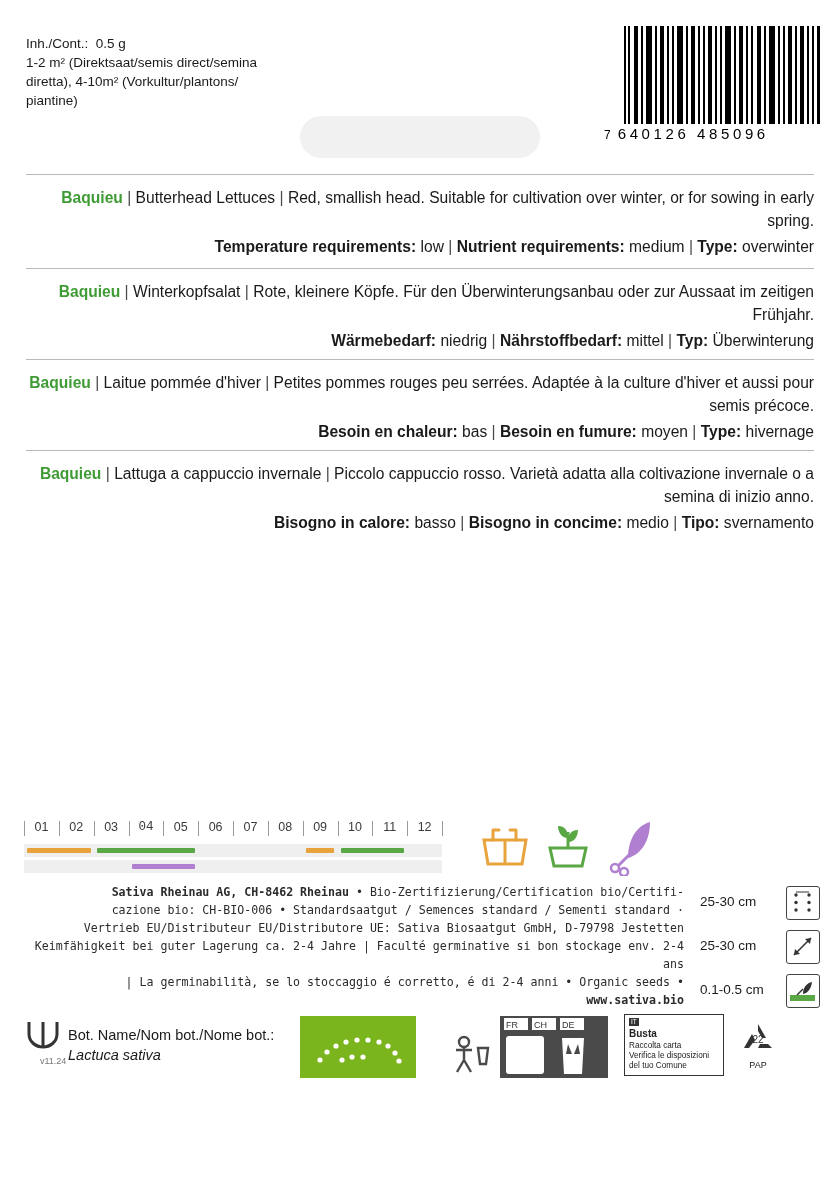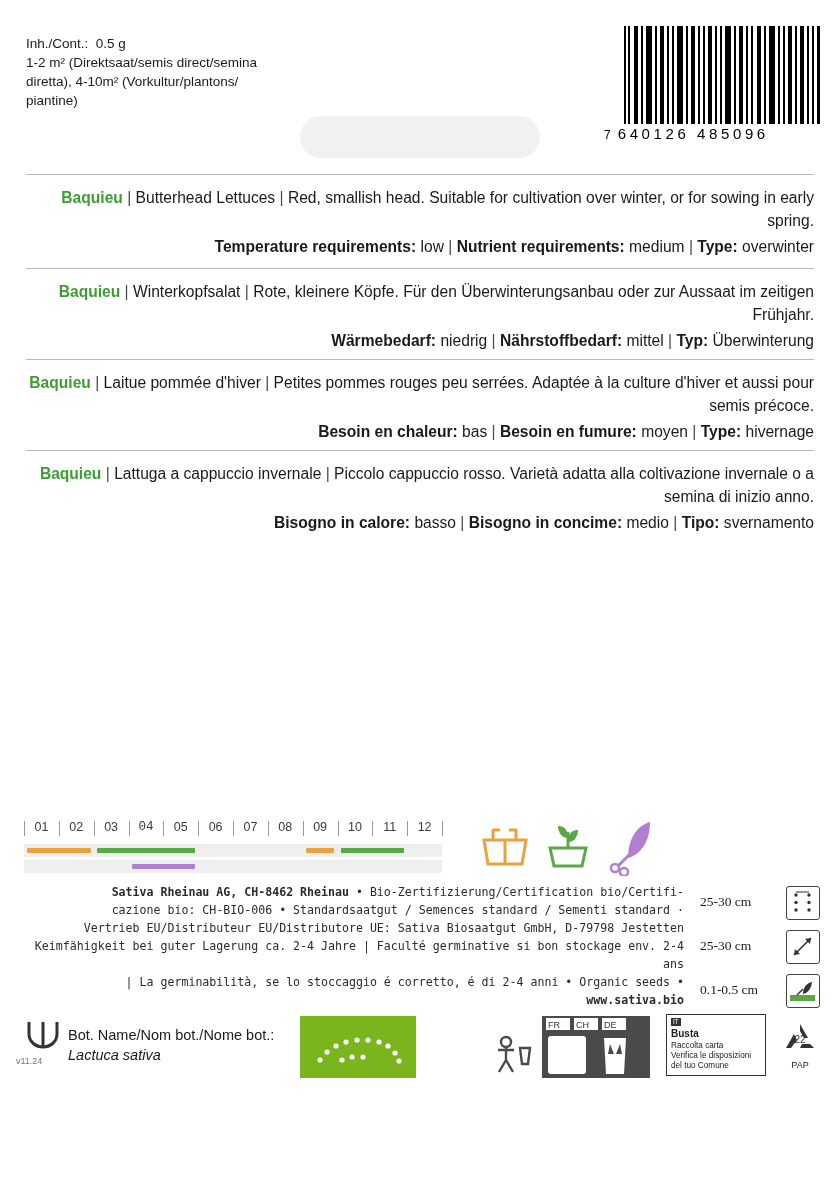--- a/index.html
+++ b/index.html
@@ -188,21 +188,20 @@
   .spec-list {
     position: absolute;
     left: 700px;
     top: 886px;
     width: 120px;
   }
   .spec-row {
     position: relative;
     height: 34px;
     margin-bottom: 10px;
-    font-family: Liberation Serif, serif;
   }
   .spec-row .txt {
     position: absolute;
     left: 0;
     top: 8px;
     font-size: 13.5px;
     color: #1a1a1a;
   }
   .spec-row .ico {
     position: absolute;
@@ -228,38 +227,38 @@
   .botname .italic { font-style: italic; }
   .sativa-mark {
     position: absolute;
     left: 24px;
     top: 1018px;
     width: 38px;
     height: 34px;
   }
   .version {
     position: absolute;
-    left: 16px;
+    left: 40px;
     top: 1056px;
     font-size: 9px;
     color: #777;
   }
 
   .eu-organic {
     position: absolute;
     left: 300px;
     top: 1016px;
     width: 116px;
     height: 62px;
     background: #7ab51d;
   }
 
   .recycle-group {
     position: absolute;
-    left: 486px;
+    left: 444px;
     top: 1008px;
     width: 330px;
     height: 80px;
   }
   .busta-box {
     position: absolute;
     left: 180px;
     top: 6px;
     width: 100px;
     height: 62px;

